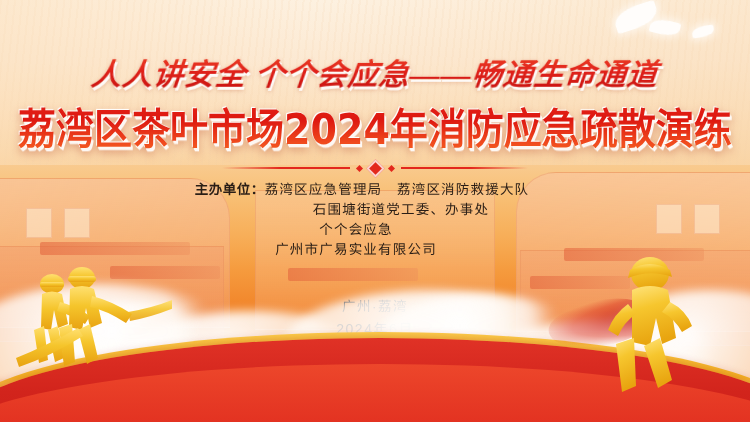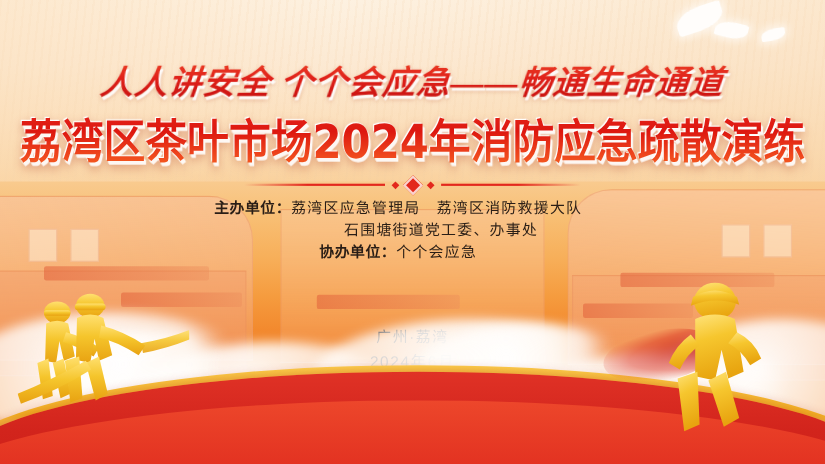--- a/index.html
+++ b/index.html
@@ -252,24 +252,24 @@
   <div class="credits">
     <div class="crow">
       <span class="lbl">主办单位：</span>
       <span class="val">荔湾区应急管理局　荔湾区消防救援大队</span>
     </div>
     <div class="crow cont">
       <span class="lbl">主办单位：</span>
       <span class="val2">石围塘街道党工委、办事处</span>
     </div>
     <div class="crow">
-      <span class="lbl">协办单位：</span>
       <span class="val">个个会应急</span>
     </div>
     <div class="crow">
+      <span class="val">广州市广易实业有限公司</span>
     </div>
   </div>
 
   <div class="place">
     <div>广州·荔湾</div>
     <div class="d">2024年6月</div>
   </div>
 
   <div class="smoke">
     <div class="puff p1"></div>

